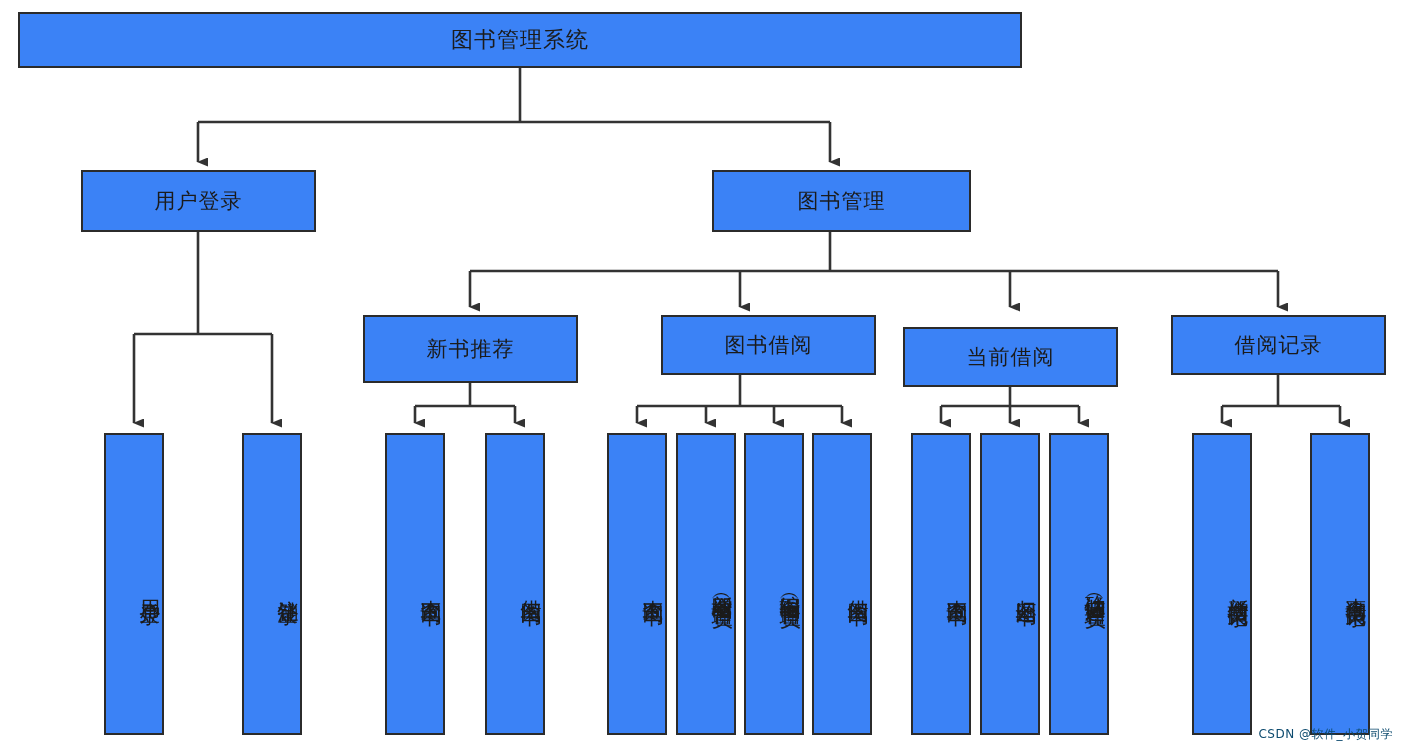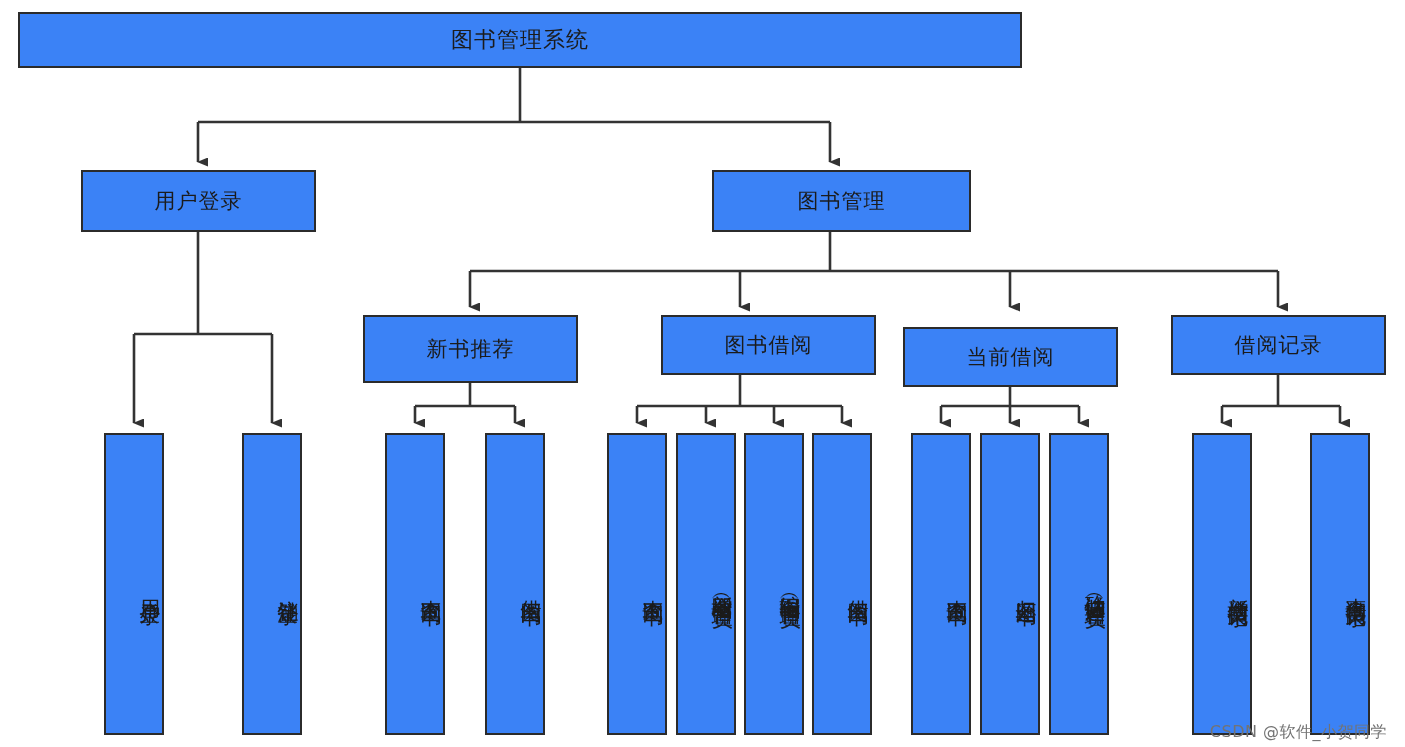--- a/index.html
+++ b/index.html
@@ -49,24 +49,24 @@
     letter-spacing: 2px;
     padding-top: 6px;
     align-items: flex-start;
     justify-content: center;
   }
   .node.root {
     font-size: 22px;
   }
   .watermark {
     position: absolute;
-    right: 18px;
+    right: 12px;
     bottom: 4px;
-    font-size: 16px;
-    color: #737373;
+    font-size: 12px;
+    color: #0c4a6e;
     letter-spacing: 0.5px;
     white-space: nowrap;
     user-select: none;
   }
 </style>
 </head>
 <body>
 
 <div id="canvas">
 

